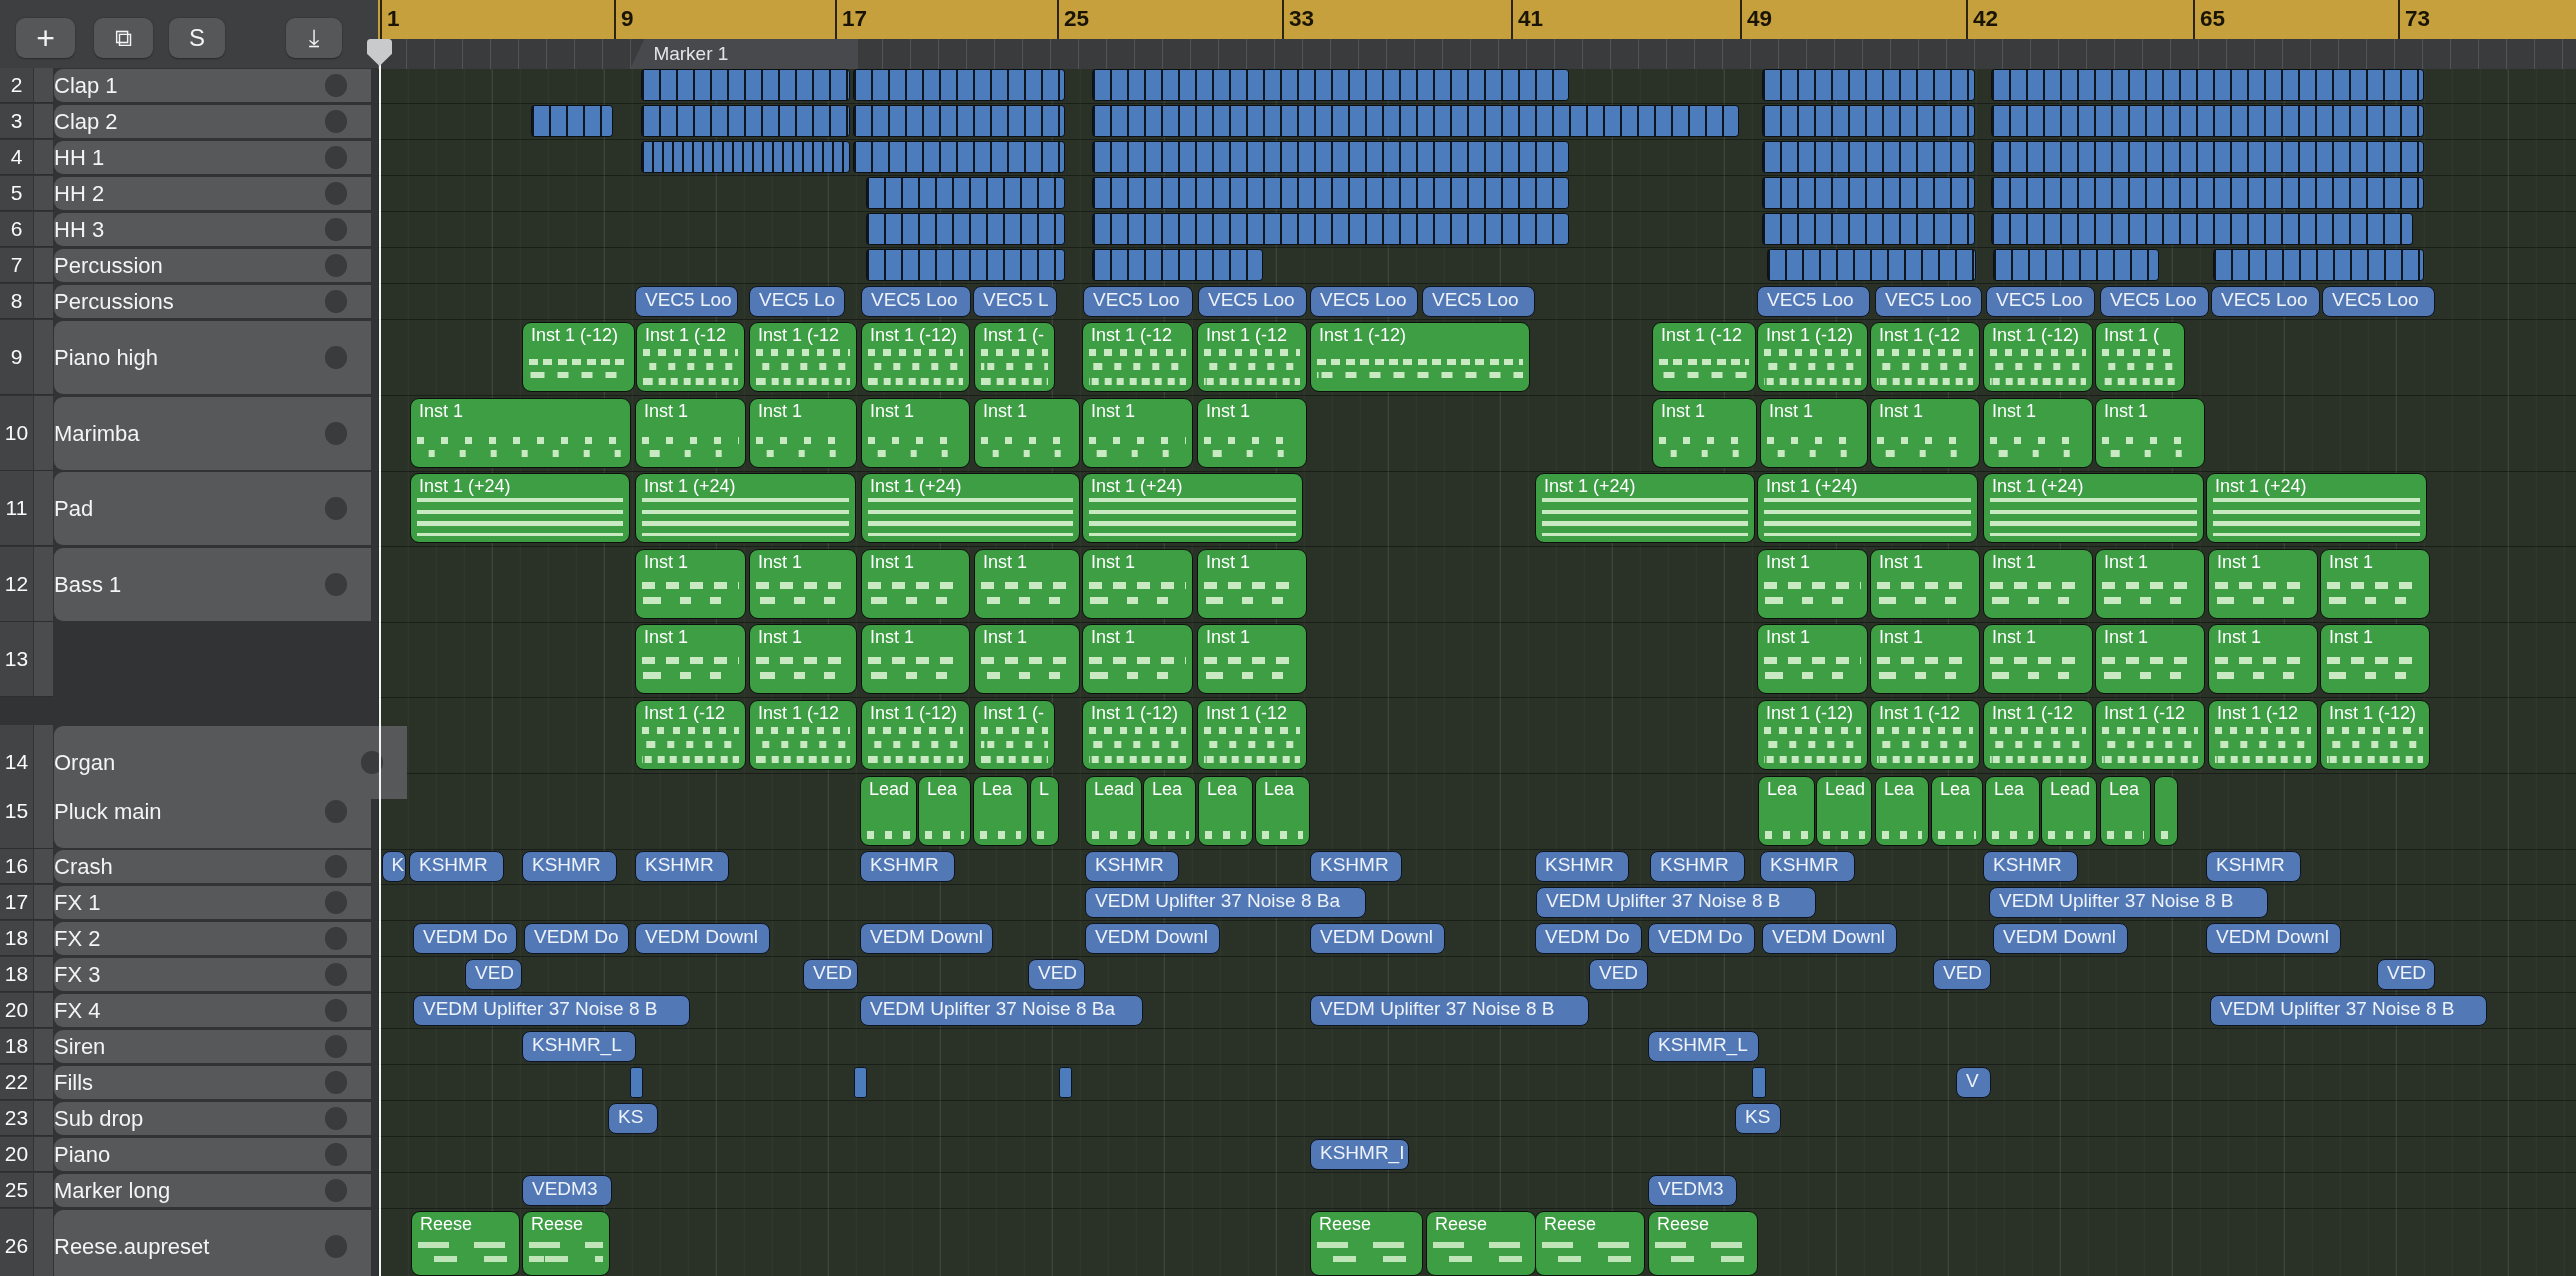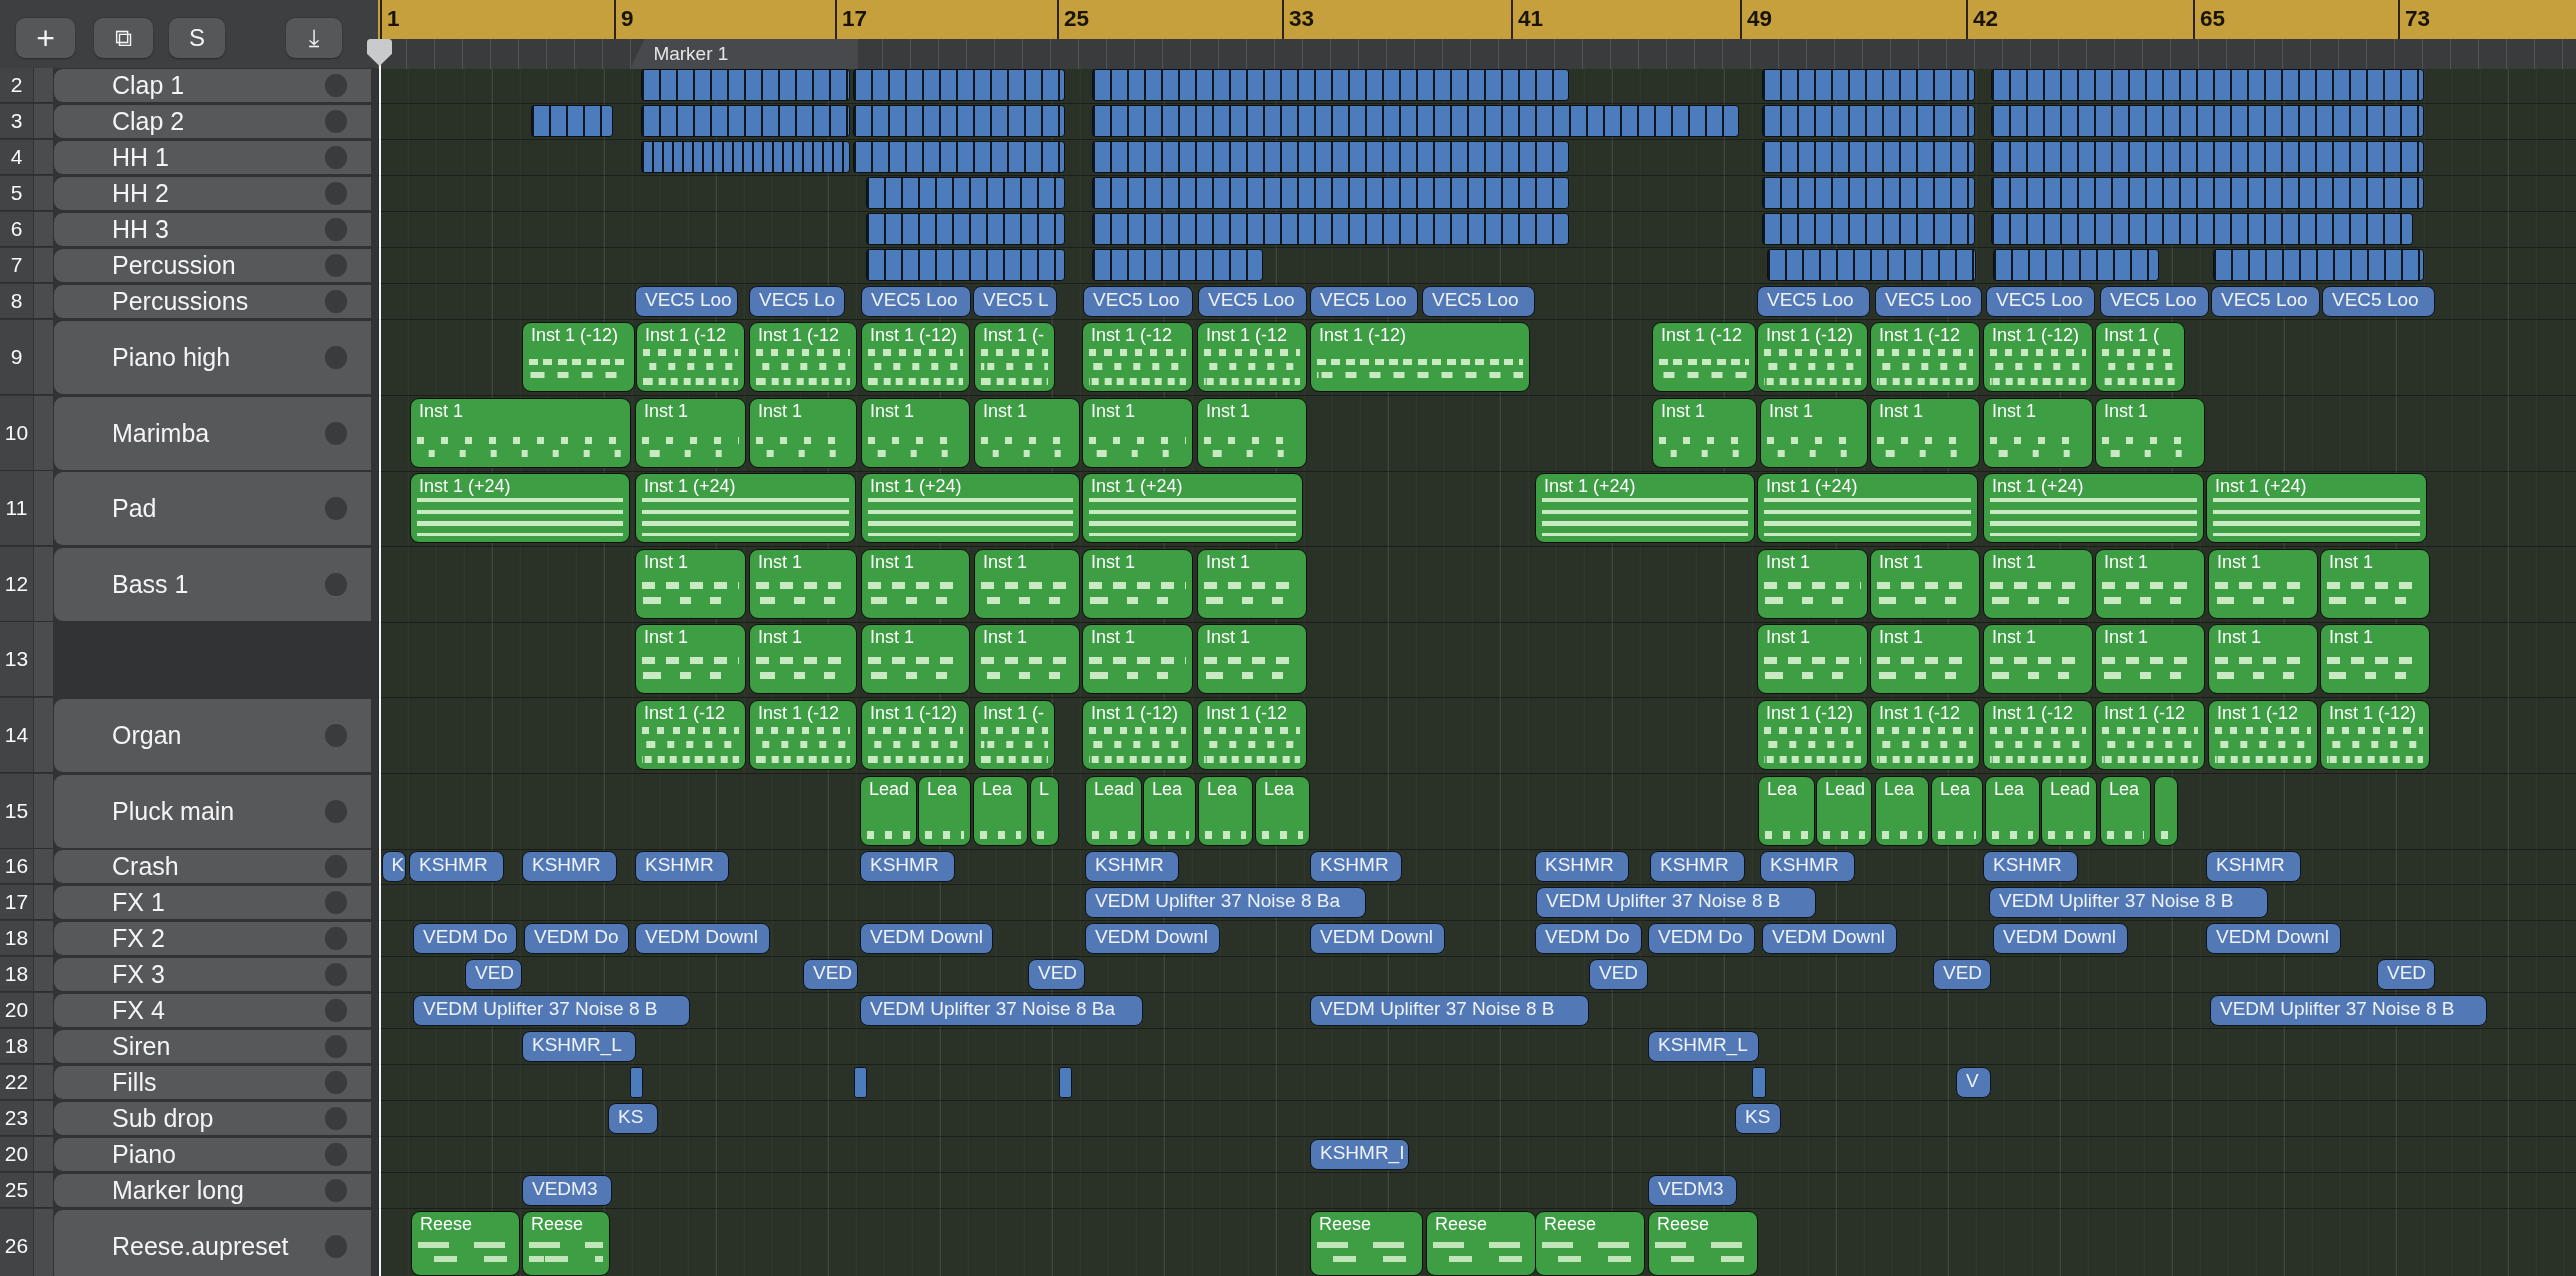--- a/index.html
+++ b/index.html
@@ -22,21 +22,21 @@
   #phandle{position:absolute;top:39px;width:25px;height:27px;background:#c9cacc;z-index:41;
       clip-path:polygon(0 0,100% 0,100% 55%,50% 100%,0 55%);border-radius:3.6px;}
   
   #headers{position:absolute;left:0;top:68px;width:378px;bottom:0;background:#323334;z-index:20;}
   .hrow{position:absolute;left:0;width:378px;}
   .hnum{position:absolute;left:0;top:0;bottom:0.9px;width:33px;background:#434445;color:#fafafa;
         display:flex;align-items:center;justify-content:center;border-bottom:0.9px solid #2d2e2f;font-size:21px;}
   .hstrip{position:absolute;left:34px;top:0;bottom:0.9px;width:19px;background:#4b4c4e;border-bottom:0.9px solid #2d2e2f;}
   .hcard{position:absolute;left:54px;right:7.2px;top:0.9px;bottom:1.8px;background:#57585a;
          border-radius:9px 0 0 9px;display:flex;align-items:center;}
-  .hname{color:#f4f4f5;font-size:25px;margin-left:58px;white-space:nowrap;overflow:hidden;flex:1;}
+  .hname{color:#f4f4f5;font-size:22px;white-space:nowrap;overflow:hidden;flex:1;}
   .hdot{width:22.5px;height:22.5px;border-radius:50%;background:#3a3b3d;margin-right:23.4px;flex:none;}
   
   #lanes{position:absolute;left:378px;top:68px;right:0;bottom:0;z-index:10;background:#2a3127;
      background-image:
        repeating-linear-gradient(90deg,rgba(255,255,255,.085) 0 0.9px,transparent 0.9px 112px),
        repeating-linear-gradient(90deg,rgba(255,255,255,.04) 0 0.9px,transparent 0.9px 28px);
      background-position:1.8px 0,1.8px 0;}
   .lane{position:absolute;left:0;right:0;border-bottom:0.9px solid rgba(0,0,0,.38);}
   .reg{position:absolute;box-sizing:border-box;}
   .reg-loop{background:repeating-linear-gradient(90deg,#0f151c 0 1.8px,#4d7cbc 1.8px 17px);
@@ -705,21 +705,21 @@
         <div class="hstrip"></div>
         <div class="hcard">
           <div class="hname">Bass 1</div>
           <div class="hdot"></div>
         </div>
       </div>
       <div class="hrow" style="top: 554px; height: 76px;">
         <div class="hnum">13</div>
         <div class="hstrip"></div>
       </div>
-      <div class="hrow" style="top: 630px; height: 76px;">
+      <div class="hrow" style="top: 657px; height: 76px; padding-left: 36px;">
         <div class="hnum">14</div>
         <div class="hstrip"></div>
         <div class="hcard">
           <div class="hname">Organ</div>
           <div class="hdot"></div>
         </div>
       </div>
       <div class="hrow" style="top: 706px; height: 76px;">
         <div class="hnum">15</div>
         <div class="hstrip"></div>

